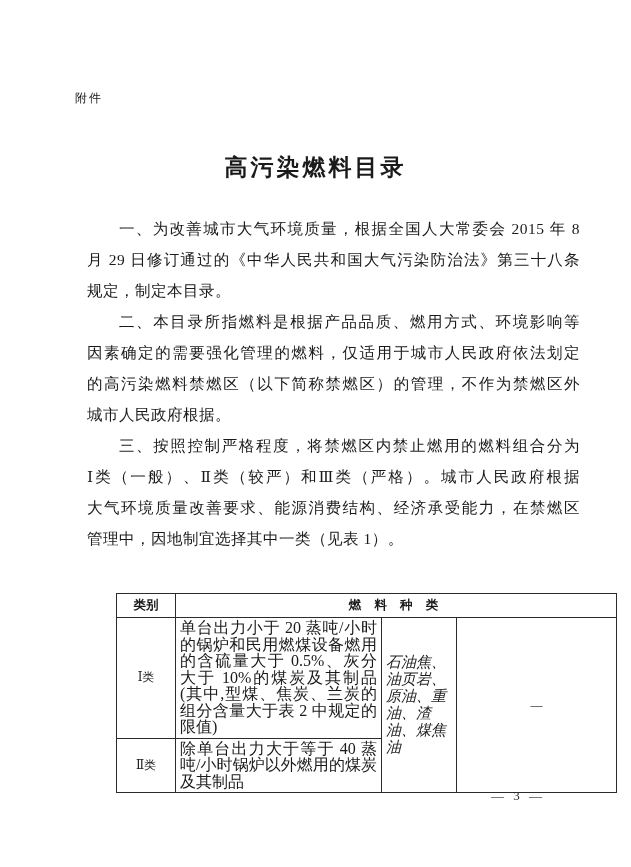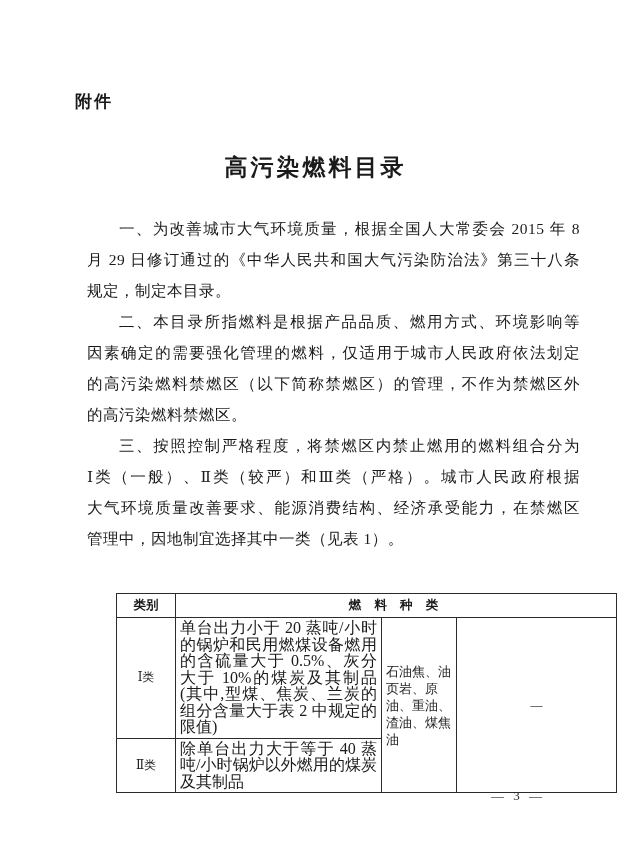--- a/index.html
+++ b/index.html
@@ -13,22 +13,22 @@
     height: 867px;
     background: #ffffff;
     color: #1a1a1a;
     font-family: "Liberation Serif", "DejaVu Serif", serif;
     overflow: hidden;
   }
   .attachment {
     position: absolute;
     left: 75px;
     top: 90px;
-    font-size: 17px;
-    font-weight: bold;
+    font-size: 12px;
+    font-weight: normal;
     letter-spacing: 2px;
     font-family: "DejaVu Sans", "Liberation Sans", sans-serif;
   }
   .title {
     position: absolute;
     top: 152px;
     left: 0;
     width: 100%;
     margin: 0;
     text-align: center;
@@ -104,23 +104,24 @@
     font-size: 12px;
   }
   td.desc {
     font-size: 16px;
     line-height: 16.5px;
     text-align: justify;
     letter-spacing: 0;
     padding: 2px 5px;
   }
   td.shared-fuels {
-    font-size: 13px;
+    font-size: 15px;
     line-height: 17px;
     padding: 2px 5px;
+    font-style: italic;
   }
   td.dash-cell {
     text-align: center;
     font-size: 12px;
   }
   .page-number {
     position: absolute;
     top: 788px;
     left: 491px;
     font-size: 13px;
@@ -137,21 +138,21 @@
 
   <h1 class="title">高污染燃料目录</h1>
 
   <div class="body-text">
       <div class="body-line first full">一、为改善城市大气环境质量，根据全国人大常委会 2015 年 8</div>
       <div class="body-line full">月 29 日修订通过的《中华人民共和国大气污染防治法》第三十八条</div>
       <div class="body-line">规定，制定本目录。</div>
       <div class="body-line first full">二、本目录所指燃料是根据产品品质、燃用方式、环境影响等</div>
       <div class="body-line full">因素确定的需要强化管理的燃料，仅适用于城市人民政府依法划定</div>
       <div class="body-line full">的高污染燃料禁燃区（以下简称禁燃区）的管理，不作为禁燃区外</div>
-      <div class="body-line">的高污染燃料禁燃区。</div>
+      <div class="body-line">城市人民政府根据。</div>
       <div class="body-line first full">三、按照控制严格程度，将禁燃区内禁止燃用的燃料组合分为</div>
       <div class="body-line full">Ⅰ类（一般）、Ⅱ类（较严）和Ⅲ类（严格）。城市人民政府根据</div>
       <div class="body-line full">大气环境质量改善要求、能源消费结构、经济承受能力，在禁燃区</div>
       <div class="body-line">管理中，因地制宜选择其中一类（见表 1）。</div>
     </div>
 
 
   <table class="fuel-table">
     <colgroup>
       <col class="col-w1">

